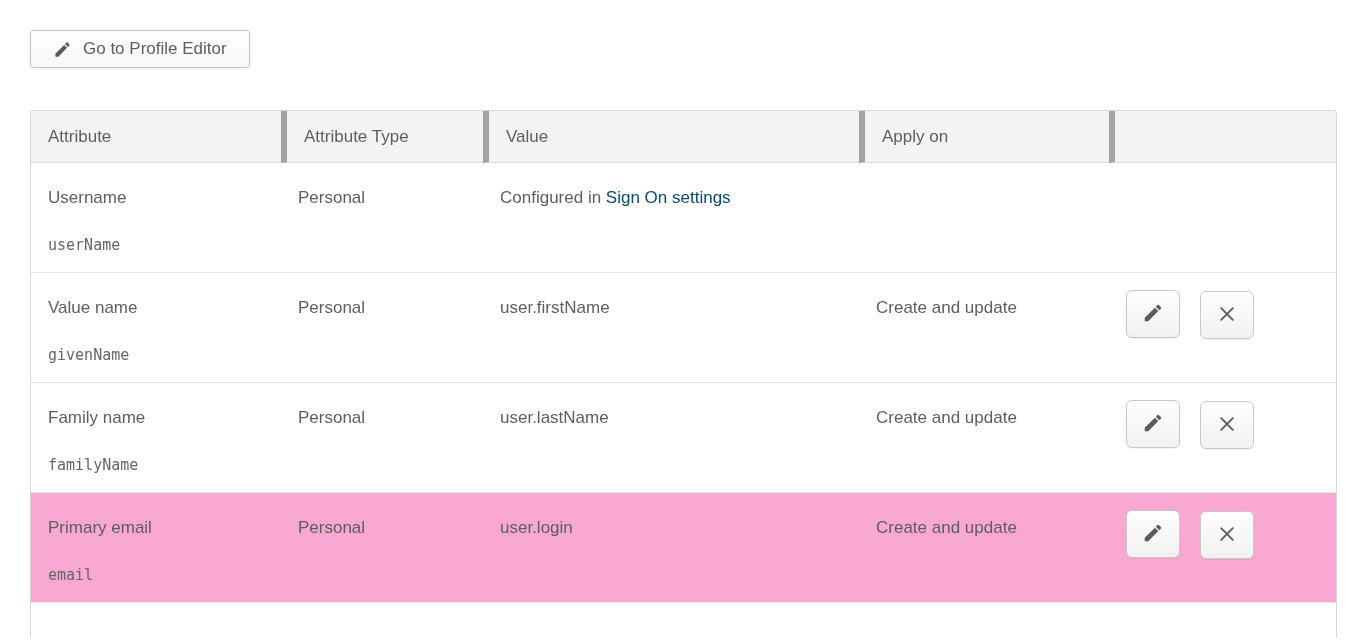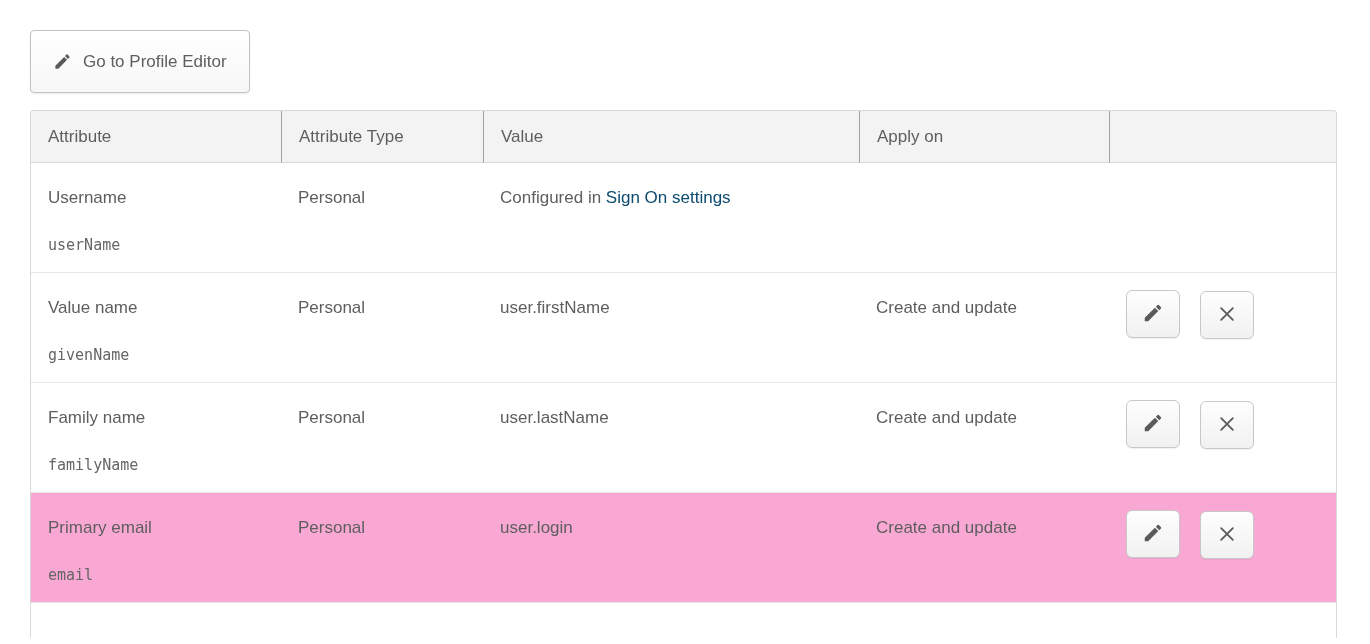--- a/index.html
+++ b/index.html
@@ -12,21 +12,21 @@
   }
   .page { position: relative; width: 1370px; height: 644px; }
 
   
   .toolbar {
     position: absolute; top: 30px; left: 30px;
     display: flex; gap: 18px;
   }
   .btn {
     display: inline-flex; align-items: center; gap: 11px;
-    height: 63px; padding: 0 22px;
+    height: 38px; padding: 0 22px;
     background: linear-gradient(#ffffff, #f7f7f7);
     border: 1px solid #c3c3c3;
     border-radius: 4px;
     box-shadow: 0 1px 2px rgba(0,0,0,0.08);
     font-family: "Liberation Sans", sans-serif;
     font-size: 17px; color: #5e5e5e;
     cursor: pointer;
   }
   .btn .icon { display: inline-flex; align-items: center; }
 
@@ -46,21 +46,21 @@
   col.c1 { width: 250px; }
   col.c2 { width: 202px; }
   col.c3 { width: 376px; }
   col.c4 { width: 250px; }
   col.c5 { width: 235px; }
 
   th {
     height: 52px;
     background: #f3f3f3;
     border-bottom: 1px solid #d8d8d8;
-    border-left: 1px solid #a3a3a3;
+    border-left: 6px solid #a3a3a3;
     font-weight: normal; font-size: 17px; color: #5e5e5e;
     text-align: left; padding: 0 10px 0 17px;
     vertical-align: middle;
   }
   th:first-child { border-left: none; }
 
   td {
     height: 110px;
     vertical-align: top;
     padding: 24px 10px 0 17px;

